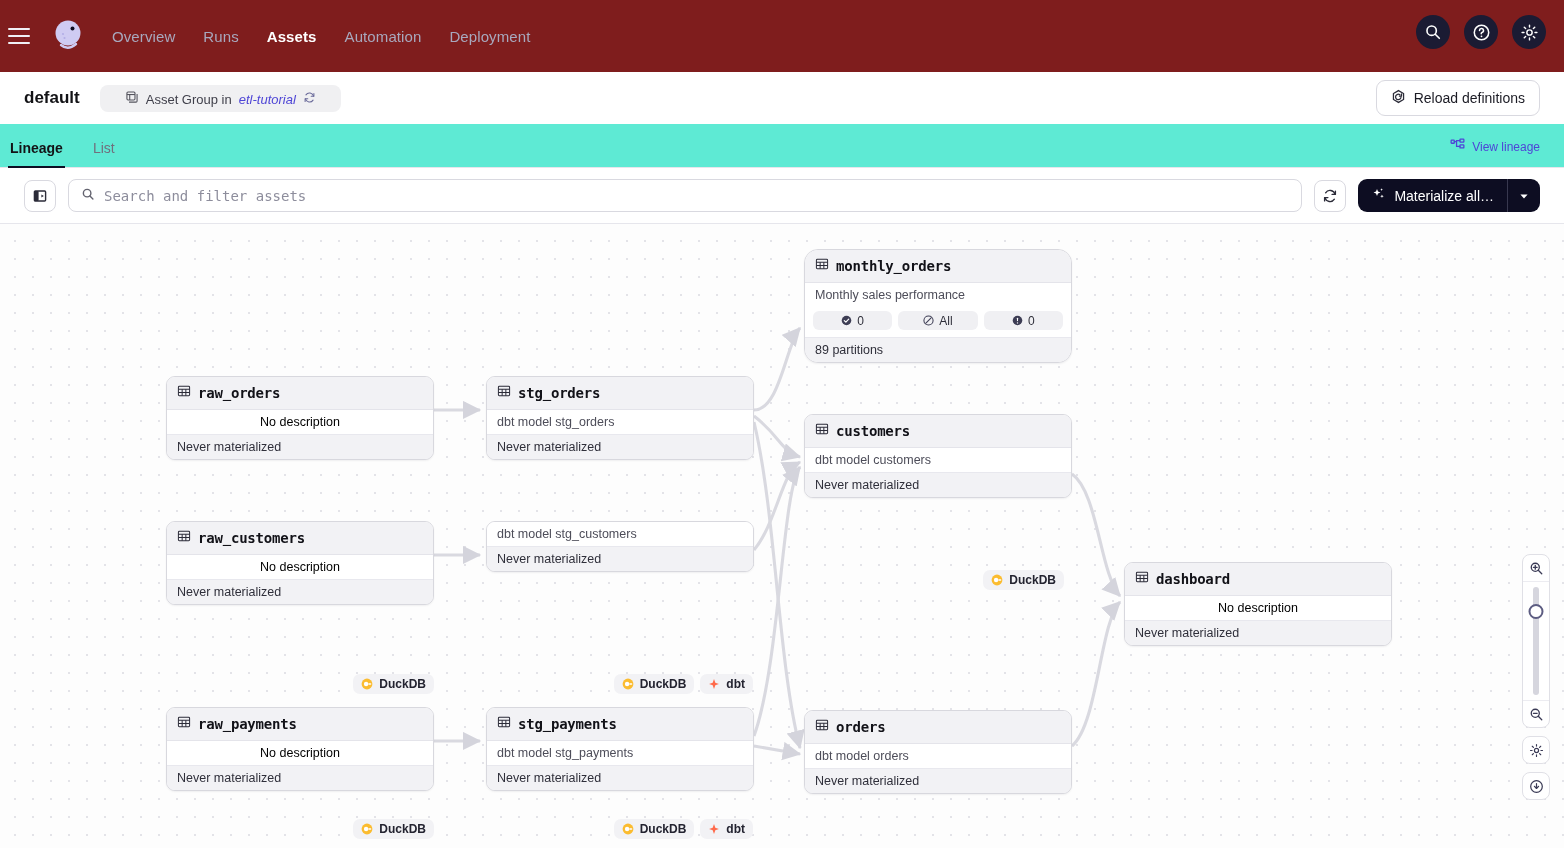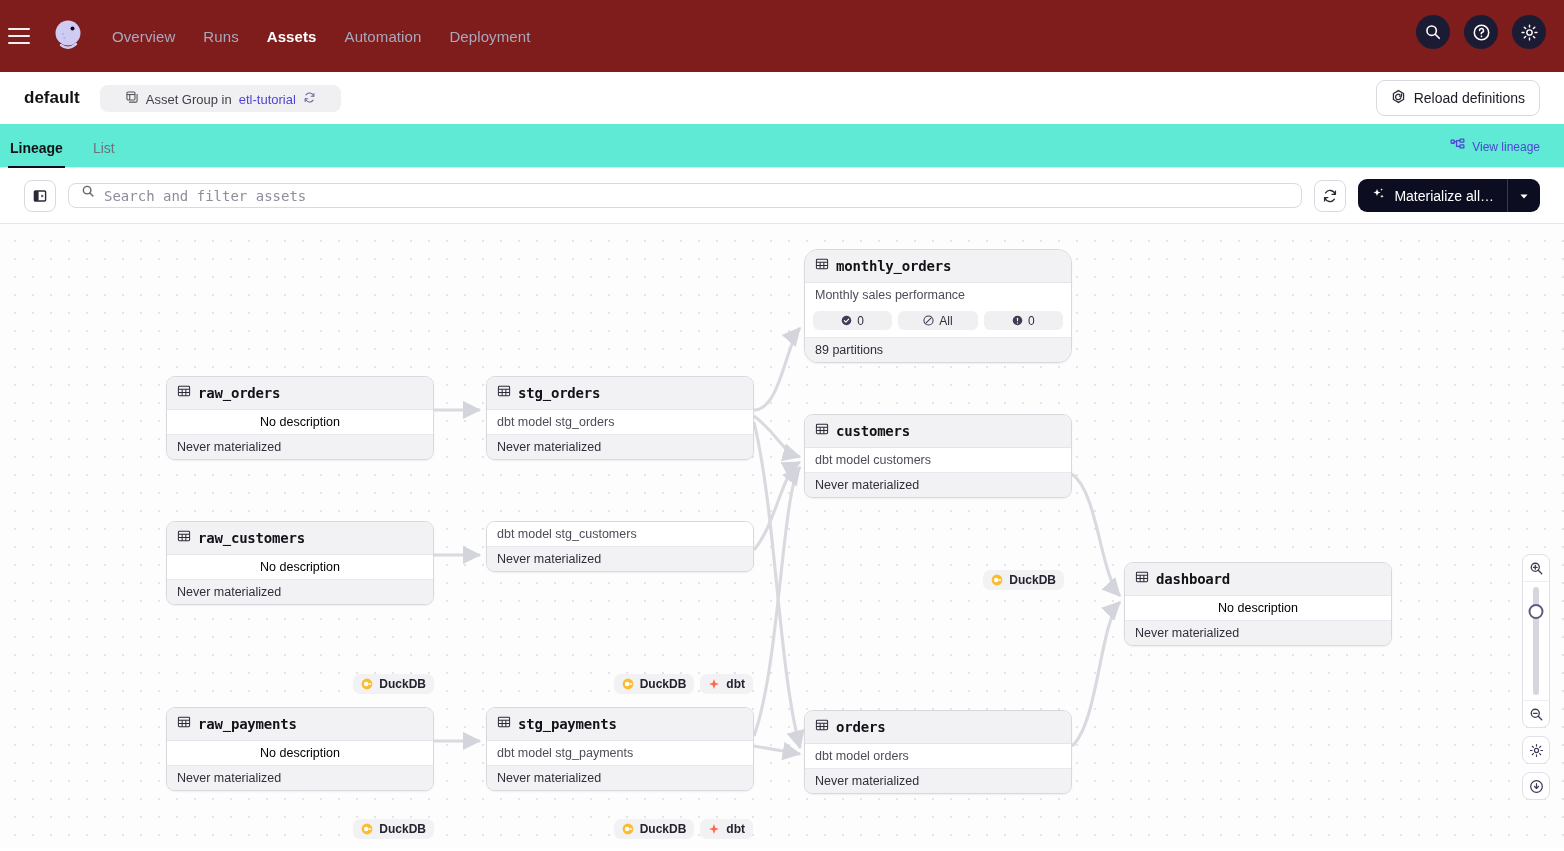--- a/index.html
+++ b/index.html
@@ -33,21 +33,21 @@
   .page-header {
     height: 52px; display: flex; align-items: center; padding: 0 24px;
     position: relative; background: #fff;
   }
   .page-title { font-size: 17px; font-weight: 700; color: #131316; margin-right: 20px; }
   .chip {
     display: inline-flex; align-items: flex-end; gap: 7px;
     background: #f0f0f2; border-radius: 8px; padding: 5px 25px;
     font-size: 13px; color: #3f3f4a; cursor: pointer;
   }
-  .chip a { color: #4e45d6; text-decoration: none; }
+  .chip a { color: #4e45d6; text-decoration: none; font-style: italic; }
   .header-right { position: absolute; right: 24px; top: 50%; transform: translateY(-50%); }
   .btn-outline {
     display: inline-flex; align-items: center; gap: 8px;
     border: 1px solid #d9d9e0; border-radius: 9px; background: #fff;
     padding: 8px 14px; font-size: 14px; color: #1b1b24; cursor: pointer;
   }
 
   
   .tabbar {
     height: 44px; display: flex; align-items: flex-end; padding: 0 8px;
@@ -70,22 +70,22 @@
   
   .toolbar {
     height: 56px; display: flex; align-items: center; gap: 12px;
     padding: 0 24px; border-bottom: 1px solid #e6e6ec; background: #fff;
   }
   .icon-sq-btn {
     width: 32px; height: 32px; border: 1px solid #d9d9e0; border-radius: 8px;
     background: #fff; display: flex; align-items: center; justify-content: center; cursor: pointer; flex: none;
   }
   .search-wrap {
-    flex: 1; height: 25px; border: 1px solid #d9d9e0; border-radius: 8px;
-    display: flex; gap: 9px; padding: 0 12px; background: #fff;
+    flex: 1; height: 33px; border: 1px solid #d9d9e0; border-radius: 8px;
+    display: flex; align-items: center; gap: 9px; padding: 0 12px; background: #fff;
   }
   .search-wrap input {
     border: none; outline: none; flex: 1; font-size: 14px;
     font-family: "DejaVu Sans Mono", monospace; color: #1b1b24; background: transparent;
   }
   .search-wrap input::placeholder { color: #8d8d9c; }
   .btn-dark {
     display: inline-flex; align-items: center; background: #0d0d22; color: #fff;
     border-radius: 9px; height: 33px; font-size: 14px; cursor: pointer; flex: none; overflow: hidden;
   }

